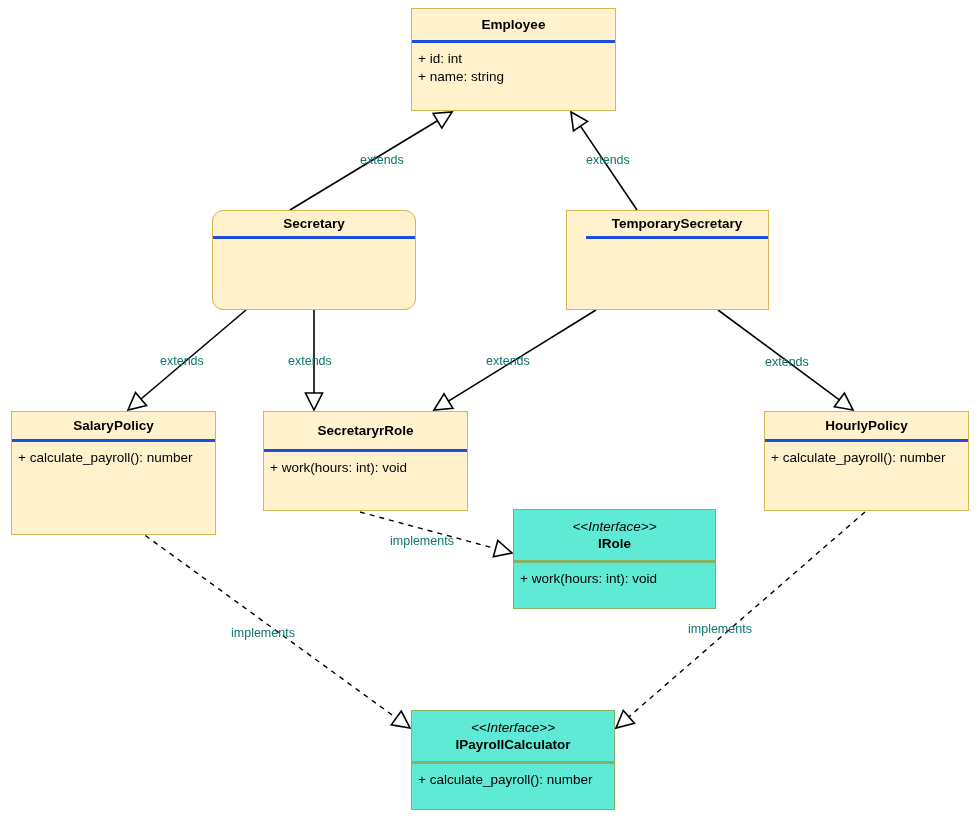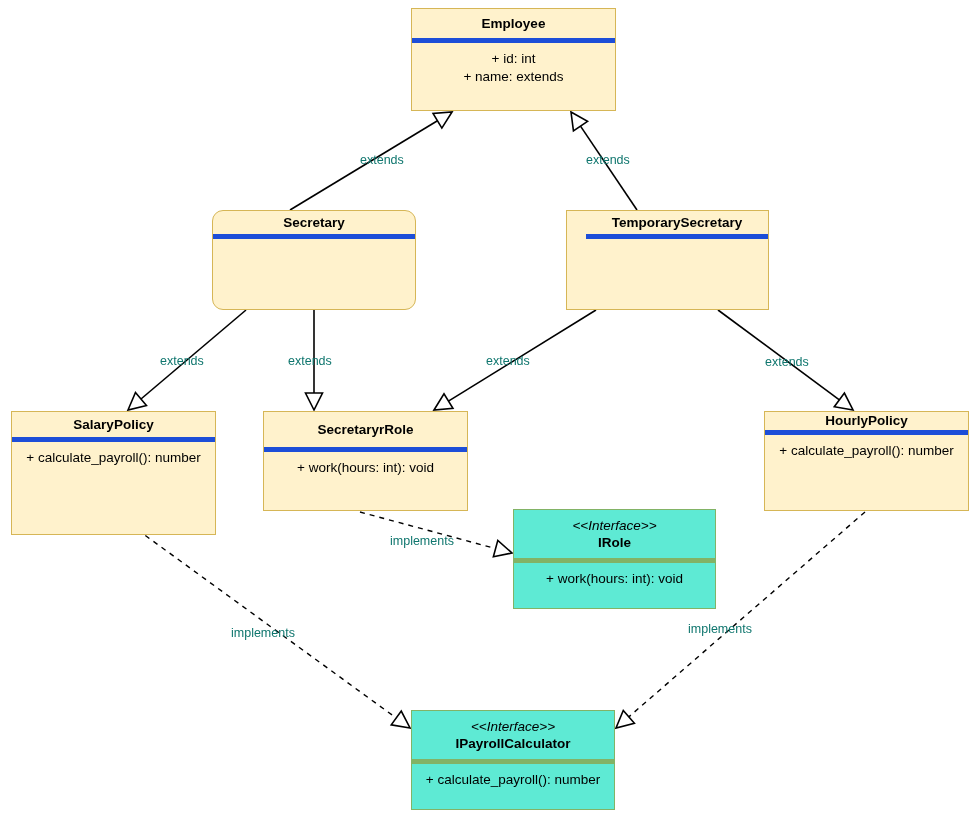--- a/index.html
+++ b/index.html
@@ -37,21 +37,21 @@
   .uml-box.iface {
     border-color: #82b366;
     background: #5eead4;
   }
   .box-header {
     box-sizing: border-box;
     display: flex;
     flex-direction: column;
     align-items: center;
     justify-content: center;
-    border-bottom: 5px solid #1d4ed8;
+    border-bottom: 3px solid #1d4ed8;
     text-align: center;
     padding: 4px 4px 5px 4px;
   }
   .iface .box-header {
     border-bottom-color: #82b366;
   }
   .stereotype {
     font-size: 13.5px;
     font-style: italic;
     color: #000000;
@@ -62,21 +62,20 @@
     font-size: 13.5px;
     font-weight: bold;
     color: #000000;
     line-height: 17px;
     white-space: nowrap;
   }
   .box-body {
     flex: 1 1 auto;
     padding: 7px 6px 4px 6px;
     box-sizing: border-box;
-    text-align: center;
   }
   .member {
     font-size: 13.5px;
     color: #000000;
     line-height: 18px;
     white-space: nowrap;
   }
   .edge-label {
     position: absolute;
     font-size: 12.5px;
@@ -127,21 +126,21 @@
         <line x1="865" y1="512" x2="628.8416081428119" y2="716.8602917315367" stroke="#000000" stroke-width="1.4" stroke-dasharray="5,5"></line>
         <polygon points="616,728 623.2717540085803,710.4394876601308 634.4114622770435,723.2810958029426" fill="#ffffff" stroke="#000000" stroke-width="1.6" stroke-linejoin="miter"></polygon>
       </g>
     </svg>
 <div class="uml-box" style="left: 411px; top: 8px; width: 205px; height: 103px;">
       <div class="box-header" style="height: 34px;">
         <div class="box-title">Employee</div>
       </div>
       <div class="box-body">
         <div class="member">+ id: int</div>
-        <div class="member">+ name: extends</div>
+        <div class="member">+ name: string</div>
       </div>
     </div>
     <div class="uml-box" style="left: 212px; top: 210px; width: 204px; height: 100px; border-radius: 11px;">
       <div class="box-header" style="height: 28px;">
         <div class="box-title">Secretary</div>
       </div>
       <div class="box-body"></div>
     </div>
     <div class="uml-box" style="left: 566px; top: 210px; width: 203px; height: 100px;">
       <div class="box-header" style="height: 28px; margin-left: 19px;">
@@ -159,21 +158,21 @@
     </div>
     <div class="uml-box" style="left: 263px; top: 411px; width: 205px; height: 100px;">
       <div class="box-header" style="height: 40px;">
         <div class="box-title">SecretaryrRole</div>
       </div>
       <div class="box-body">
         <div class="member">+ work(hours: int): void</div>
       </div>
     </div>
     <div class="uml-box" style="left: 764px; top: 411px; width: 205px; height: 100px;">
-      <div class="box-header" style="height: 23px;">
+      <div class="box-header" style="height: 30px;">
         <div class="box-title">HourlyPolicy</div>
       </div>
       <div class="box-body">
         <div class="member">+ calculate_payroll(): number</div>
       </div>
     </div>
     <div class="uml-box iface" style="left: 513px; top: 509px; width: 203px; height: 100px;">
       <div class="box-header" style="height: 53px;">
         <div class="stereotype">&lt;&lt;Interface&gt;&gt;</div>
         <div class="box-title">IRole</div>

